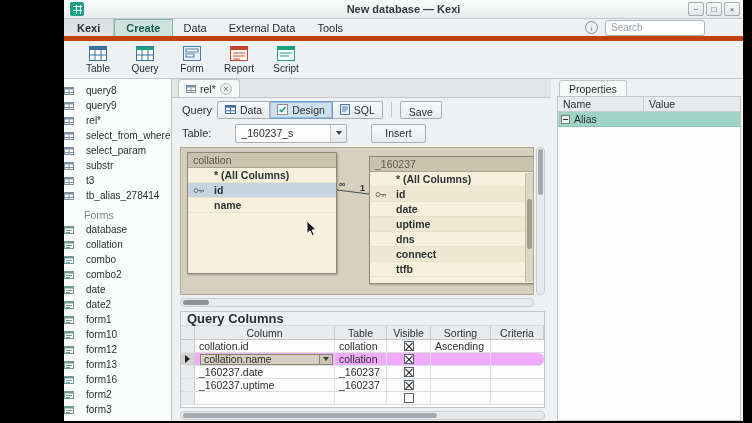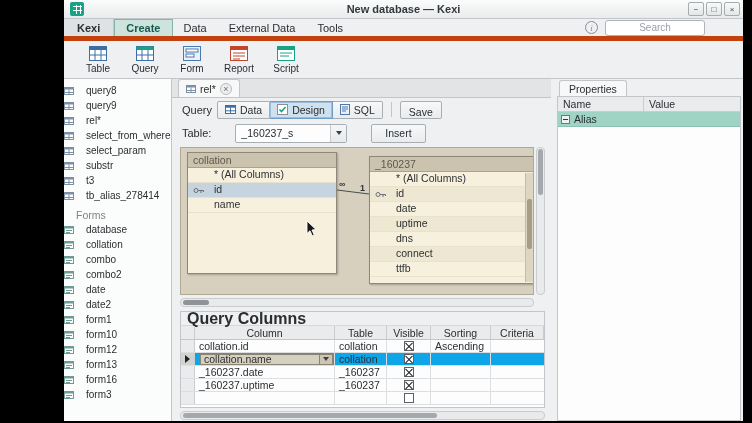--- a/index.html
+++ b/index.html
@@ -16,35 +16,35 @@
 .win-controls{margin-left:auto;display:flex;gap:2px;position:relative;z-index:2;}
 .win-btn{width:16px;height:14px;border:1px solid #a7acb0;border-radius:2px;background:linear-gradient(#f8f9f9,#e4e6e8);display:flex;align-items:center;justify-content:center;font-size:8px;color:#3f4448;}
 
 
 .menubar{height:22px;display:flex;align-items:stretch;border-bottom:5px solid #c2410c;background:#eff0f1;flex:0 0 auto;}
 .app-menu{display:flex;align-items:center;padding:0 13px;font-weight:bold;background:#dfe2e4;border-right:1px solid #c2c6ca;}
 .menu-tab{display:flex;align-items:center;padding:0 11px;}
 .menu-tab.selected{background:#cde4dd;border:1px solid #85b5aa;border-bottom:none;font-weight:bold;color:#175a4d;}
 .menubar .spacer{flex:1;}
 .info-icon{width:13px;height:13px;border:1px solid #878d92;border-radius:50%;color:#878d92;font-size:9px;display:flex;align-items:center;justify-content:center;align-self:center;margin-right:7px;font-family:"Liberation Serif",serif;font-style:italic;}
-.search{width:100px;height:16px;align-self:center;margin-right:38px;border:1px solid #aeb3b7;border-radius:3px;background:#fff;font-size:10px;padding:0 5px;color:#2b2e31;font-family:"Liberation Sans",sans-serif;outline:none;text-align:center;}
+.search{width:100px;height:16px;align-self:center;margin-right:38px;border:1px solid #aeb3b7;border-radius:3px;background:#fff;font-size:10px;padding:0 5px;color:#2b2e31;font-family:"Liberation Sans",sans-serif;outline:none;}
 .search::placeholder{color:#9aa0a5;}
 
 
 .toolbar{height:38px;display:flex;align-items:center;gap:7px;padding-left:14px;border-bottom:1px solid #c2c6ca;background:#eff0f1;flex:0 0 auto;}
 .tool-btn{min-width:40px;height:34px;display:flex;flex-direction:column;align-items:center;justify-content:center;gap:2px;border-radius:2px;}
 .tool-btn span{font-size:10px;}
 
 
 .content{flex:1;display:flex;min-height:0;overflow:hidden;}
 
 
 .navigator{width:108px;background:#fbfcfc;border-right:1px solid #c2c6ca;padding-top:4px;overflow:hidden;flex:0 0 auto;}
 .nav-item{height:15px;display:flex;align-items:center;gap:12px;font-size:10px;white-space:nowrap;}
-.nav-section{height:15px;display:flex;align-items:center;padding-left:12px;color:#7d848a;font-size:10.5px;margin-top:4px;}
+.nav-section{height:15px;display:flex;align-items:center;padding-left:20px;color:#7d848a;font-size:10.5px;margin-top:4px;}
 
 
 .main{flex:1;display:flex;flex-direction:column;min-width:0;overflow:hidden;}
 .doc-tabbar{height:19px;background:#e2e4e6;border-bottom:1px solid #c2c6ca;display:flex;align-items:flex-end;padding-left:6px;flex:0 0 auto;}
 .doc-tab{height:18px;display:flex;align-items:center;gap:4px;padding:0 7px;background:#f7f8f8;border:1px solid #c2c6ca;border-bottom:none;border-radius:3px 3px 0 0;font-size:10.5px;}
 .doc-tab .close{width:12px;height:12px;border-radius:6px;display:flex;align-items:center;justify-content:center;font-size:9px;color:#6c7176;border:1px solid #b7bcc0;background:#eceeef;}
 .querybar{height:23px;display:flex;align-items:center;gap:5px;padding-left:10px;flex:0 0 auto;}
 .mode-group{display:flex;}
 .mode-btn{height:18px;display:flex;align-items:center;gap:4px;padding:0 7px;border:1px solid #a9aeb2;background:linear-gradient(#f7f8f9,#e9ebec);font-size:10.5px;}
 .mode-btn.first{border-radius:2px 0 0 2px;}
@@ -59,21 +59,21 @@
 .combo .cbtn{width:16px;align-self:stretch;border-left:1px solid #c6cacd;display:flex;align-items:center;justify-content:center;background:linear-gradient(#f5f6f7,#e7e9ea);}
 .push-btn{height:19px;padding:0 13px;border:1px solid #a9aeb2;border-radius:2px;background:linear-gradient(#f7f8f9,#e9ebec);display:flex;align-items:center;font-size:10.5px;}
 
 
 .canvas-row{display:flex;margin:2px 6px 0 8px;height:148px;flex:0 0 auto;}
 .canvas{flex:1;background:#d8d0bf;border:1px solid #b1a993;position:relative;overflow:hidden;}
 .vscroll{width:9px;margin-left:2px;background:#e8eaeb;border:1px solid #c9cdd0;border-radius:4px;position:relative;flex:0 0 auto;}
 .vscroll .thumb{position:absolute;left:1px;right:1px;top:1px;height:46px;background:#a5a9ad;border-radius:3px;}
 .tbox{position:absolute;background:#f6f0dd;border:1px solid #8f887a;box-shadow:1px 1px 2px rgba(0,0,0,.25);overflow:hidden;}
 .tbox-header{height:15px;background:#cbc3ad;border-bottom:1px solid #aaa28c;display:flex;align-items:center;padding-left:5px;color:#5f594d;font-size:10.5px;}
-.tbox-row{height:15px;display:flex;position:relative;padding-left:26px;font-size:10.5px;color:#2f3234;border-bottom:1px solid #e8e1cd;white-space:nowrap;}
+.tbox-row{height:15px;display:flex;align-items:center;position:relative;padding-left:26px;font-size:10.5px;color:#2f3234;border-bottom:1px solid #e8e1cd;white-space:nowrap;font-weight:bold;}
 .tbox-row .keyicon{position:absolute;left:5px;top:4px;}
 .tbox-row.selected{background:#c6d4e0;}
 .box1{left:6px;top:4px;width:150px;height:122px;}
 .box2{left:188px;top:8px;width:166px;height:128px;}
 .box2 .rows{margin-right:9px;}
 .box2 .rows > div:nth-of-type(even){background:#eee7d2;}
 .inner-scroll{position:absolute;right:1px;top:16px;bottom:1px;width:8px;background:#ddd6c3;border-left:1px solid #c4bca6;}
 .inner-scroll .thumb{position:absolute;left:1px;right:1px;top:26px;height:50px;background:#a79e87;border-radius:2px;}
 .join-svg{position:absolute;left:0;top:0;width:100%;height:100%;pointer-events:none;}
 .join-svg text{fill:#2f3438;font-family:"Liberation Sans",sans-serif;font-weight:bold;}
@@ -82,33 +82,33 @@
 
 .hscroll{height:9px;background:#e8eaeb;border:1px solid #c9cdd0;border-radius:4px;position:relative;flex:0 0 auto;}
 .hscroll .thumb{position:absolute;top:1px;bottom:1px;background:#a5a9ad;border-radius:3px;}
 .hscroll.canvas-h{margin:3px 17px 0 8px;}
 .hscroll.canvas-h .thumb{left:2px;width:26px;background:#8f9397;}
 .hscroll.bottom{margin:3px 6px 2px 8px;}
 .hscroll.bottom .thumb{left:2px;width:254px;}
 
 
 .qc-section{margin:4px 6px 0 8px;border:1px solid #c2c6ca;background:#fdfdfd;flex:0 0 auto;}
-.qc-title{height:14px;display:flex;align-items:center;padding-left:6px;background:#eff0f1;border-bottom:1px solid #d6d9dc;font-size:16px;font-weight:bold;}
+.qc-title{height:14px;display:flex;align-items:center;padding-left:6px;background:#eff0f1;border-bottom:1px solid #d6d9dc;font-size:13px;font-weight:bold;}
 .grid{font-size:10.5px;background:#fdfdfd;}
 .g-row{display:flex;height:13px;border-bottom:1px solid #dcdfe2;align-items:stretch;}
 .g-row.header{height:14px;background:#e9ebec;border-bottom:1px solid #c2c6ca;}
 .g-sel{width:14px;background:#e9ebec;border-right:1px solid #c9cdd0;display:flex;align-items:center;justify-content:center;flex:0 0 auto;}
 .g-c{display:flex;align-items:center;padding-left:4px;border-right:1px solid #dcdfe2;overflow:hidden;white-space:nowrap;}
 .header .g-c{justify-content:center;padding-left:0;border-right:1px solid #c9cdd0;}
 .c1{width:140px;flex:0 0 auto;}
 .c2{width:52px;flex:0 0 auto;}
 .c3{width:44px;flex:0 0 auto;justify-content:center;padding-left:0;}
 .c4{width:60px;flex:0 0 auto;}
 .c5{flex:1;border-right:none;}
-.g-row.current{background:#0ea5e9;}
+.g-row.current{background:#f0abfc;border-radius:6px;}
 .g-row.current .g-sel{background:#d2d3cd;}
 .grid-filler{height:2px;}
 .cell-combo{flex:1;height:11px;margin:0 1px;background:#d6d0c0;border:1px solid #8b8475;display:flex;align-items:center;}
 .cell-combo .txt{flex:1;padding-left:3px;overflow:hidden;white-space:nowrap;}
 .cell-combo .arr{width:13px;align-self:stretch;border-left:1px solid #8b8475;display:flex;align-items:center;justify-content:center;background:#ccc5b2;}
 .cb{width:10px;height:10px;border:1px solid #5c6166;background:#fff;position:relative;display:inline-block;}
 .cb.checked::before,.cb.checked::after{content:"";position:absolute;left:-1px;top:3.5px;width:10px;height:1px;background:#1f2326;}
 .cb.checked::before{transform:rotate(45deg);}
 .cb.checked::after{transform:rotate(-45deg);}
 .tri-right{width:0;height:0;border-top:4px solid transparent;border-bottom:4px solid transparent;border-left:5px solid #1f2326;}
@@ -395,20 +395,29 @@
           <div class="nav-item">
             <svg width="10" height="8" viewBox="0 0 10 8">
               <rect x="0.5" y="0.5" width="9" height="7" fill="#fff" stroke="#6f9a94"></rect>
               <rect x="0.5" y="0.5" width="9" height="2" fill="#6f9a94"></rect>
               <line x1="2" y1="4.5" x2="8" y2="4.5" stroke="#6f9a94"></line>
               <line x1="2" y1="6.5" x2="6" y2="6.5" stroke="#6f9a94"></line>
             </svg>
             <span>form16</span>
           </div>
 
+          <div class="nav-item">
+            <svg width="10" height="8" viewBox="0 0 10 8">
+              <rect x="0.5" y="0.5" width="9" height="7" fill="#fff" stroke="#6f9a94"></rect>
+              <rect x="0.5" y="0.5" width="9" height="2" fill="#6f9a94"></rect>
+              <line x1="2" y1="4.5" x2="8" y2="4.5" stroke="#6f9a94"></line>
+              <line x1="2" y1="6.5" x2="6" y2="6.5" stroke="#6f9a94"></line>
+            </svg>
+            <span>form2</span>
+          </div>
 
           <div class="nav-item">
             <svg width="10" height="8" viewBox="0 0 10 8">
               <rect x="0.5" y="0.5" width="9" height="7" fill="#fff" stroke="#6f9a94"></rect>
               <rect x="0.5" y="0.5" width="9" height="2" fill="#6f9a94"></rect>
               <line x1="2" y1="4.5" x2="8" y2="4.5" stroke="#6f9a94"></line>
               <line x1="2" y1="6.5" x2="6" y2="6.5" stroke="#6f9a94"></line>
             </svg>
             <span>form3</span>
           </div>

